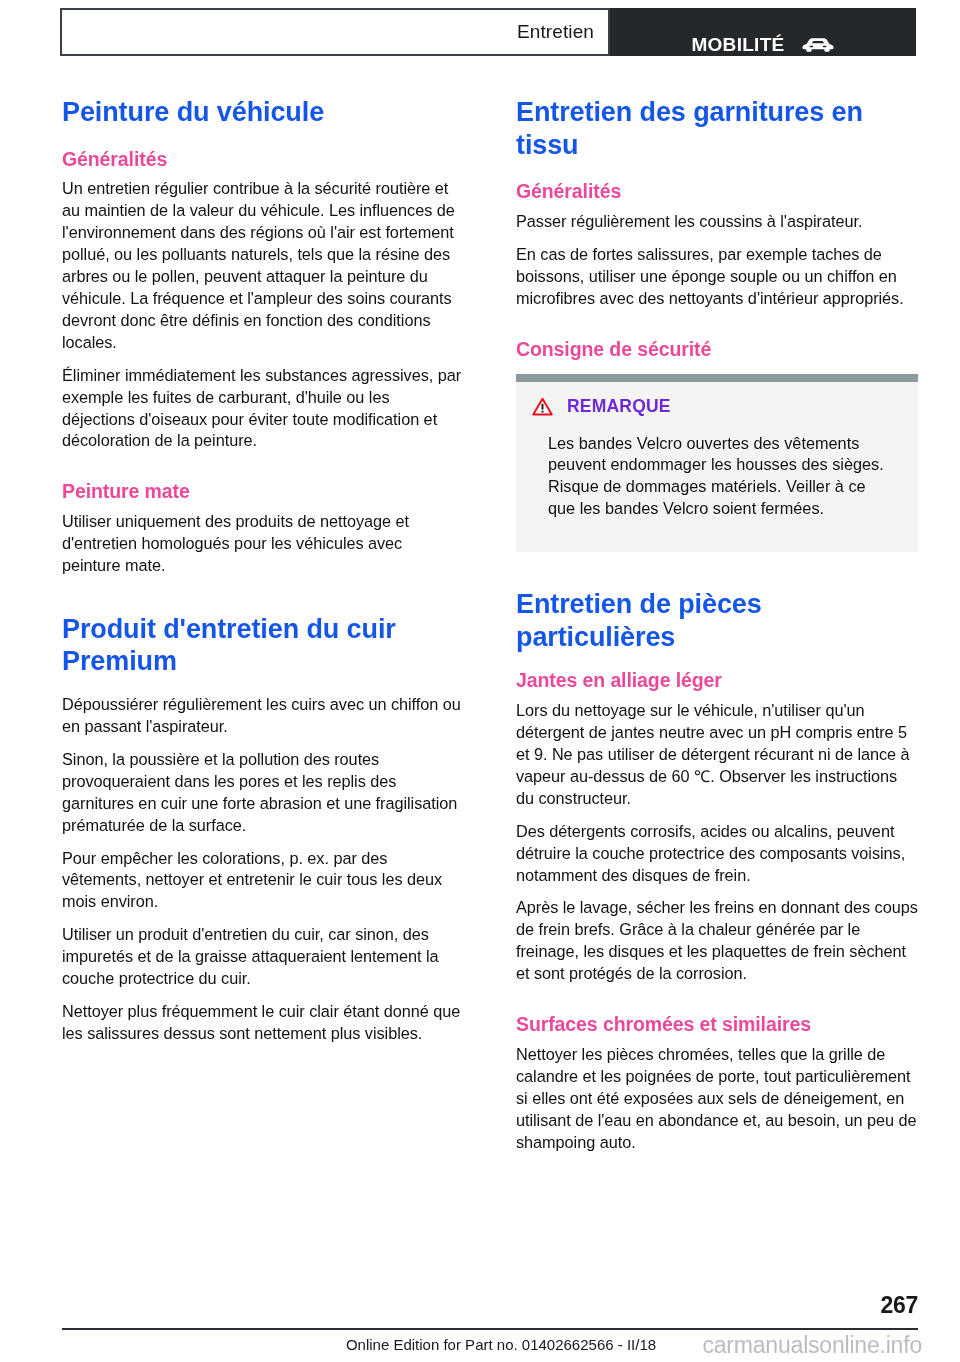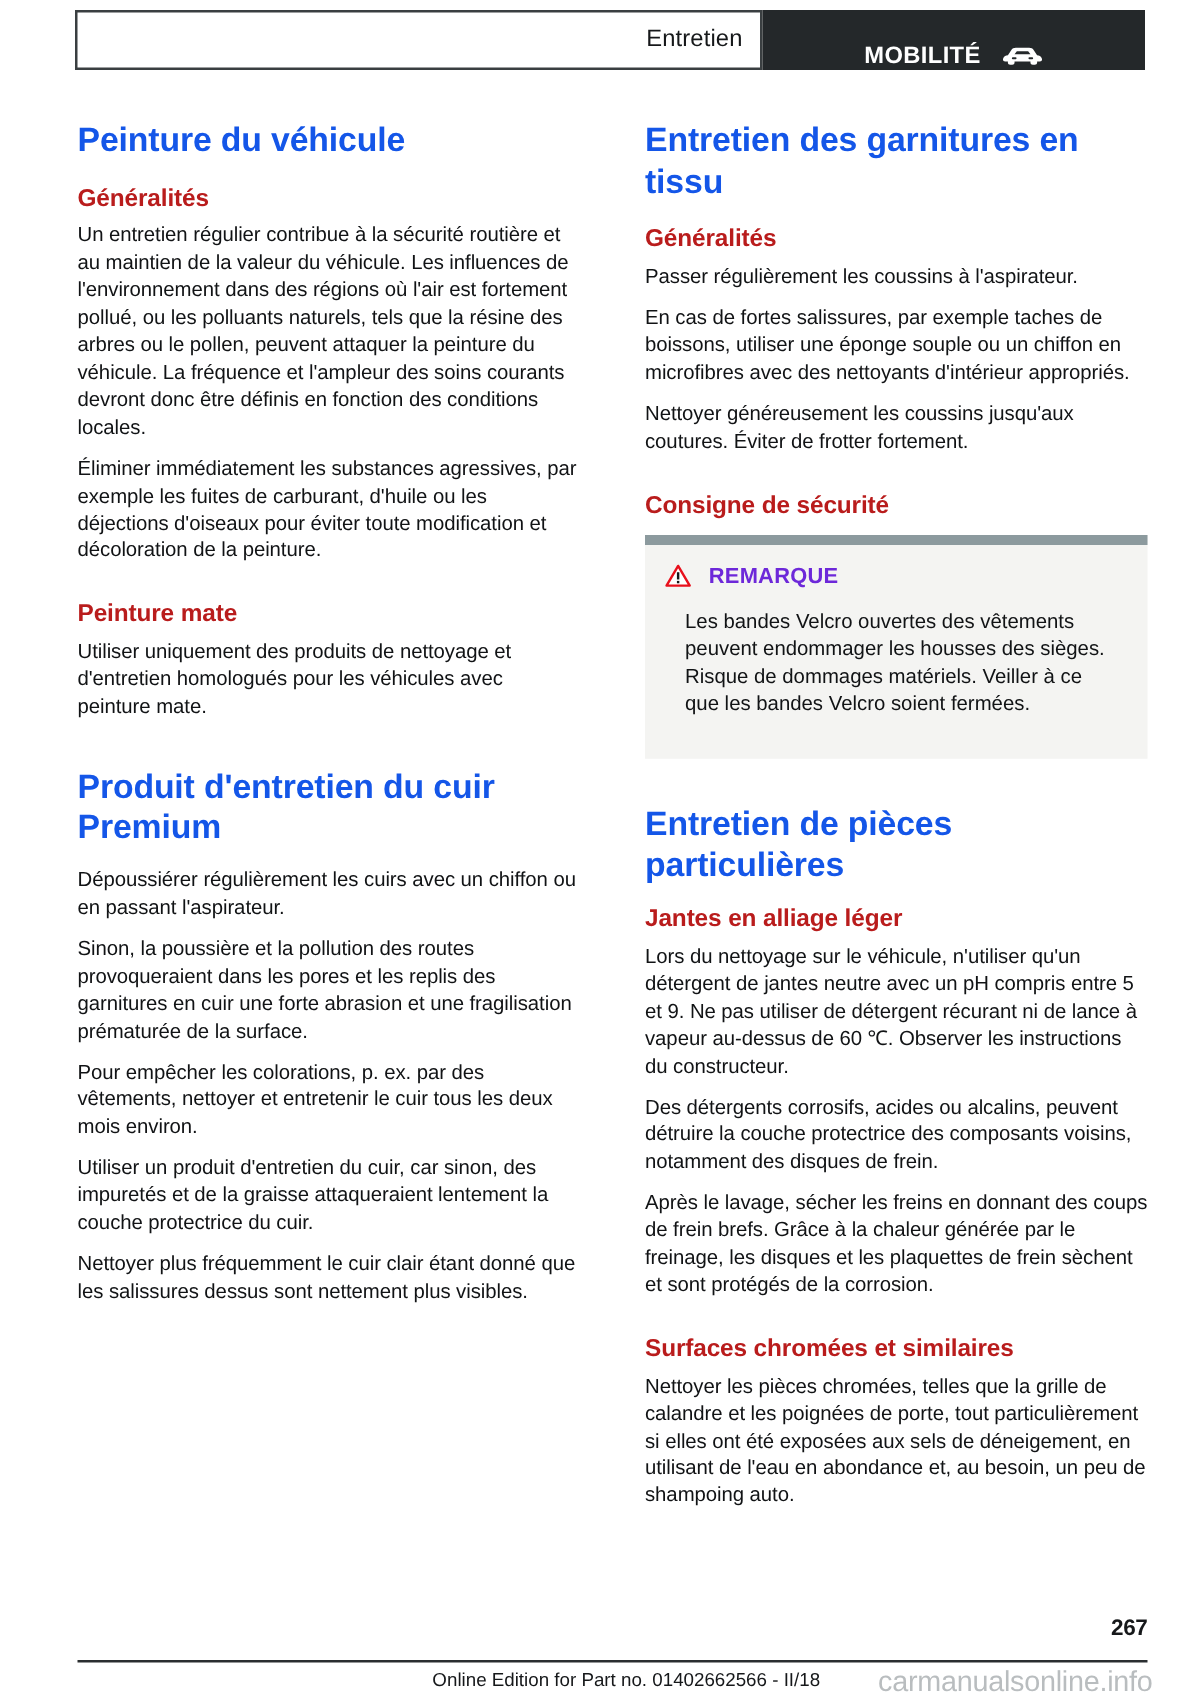--- a/index.html
+++ b/index.html
@@ -91,21 +91,21 @@
     margin: 0 0 19px 0;
     line-height: 1.21;
     letter-spacing: -0.1px;
   }
   h1.sect.tight { margin-bottom: 16px; }
   h1.sect.spaced-top { margin-top: 36px; }
 
   h2.sub {
     font-size: 19.5px;
     font-weight: bold;
-    color: #b91c1c;
+    color: #ec4899;
     margin: 0 0 7px 0;
     line-height: 1.22;
     letter-spacing: -0.1px;
   }
   h2.sub.spaced-top { margin-top: 28px; }
 
   p.body {
     font-size: 16.3px;
     line-height: 1.345;
     margin: 0 0 11px 0;
@@ -159,21 +159,21 @@
   .footer {
     position: absolute;
     left: 62px;
     top: 1294px;
     width: 856px;
   }
   .page-number {
     position: absolute;
     right: 0;
     top: -2px;
-    font-size: 18px;
+    font-size: 23px;
     font-weight: bold;
     color: #16181a;
     letter-spacing: -0.3px;
   }
   .footer-rule {
     position: absolute;
     left: 0;
     top: 34px;
     width: 856px;
     height: 2px;
@@ -241,21 +241,20 @@
       <p class="body">Nettoyer plus fréquemment le cuir clair étant donné que les salissures dessus sont nettement plus visibles.</p>
     </div>
 
     <div class="col">
 
       <h1 class="sect">Entretien des garnitures en tissu</h1>
 
       <h2 class="sub">Généralités</h2>
       <p class="body">Passer régulièrement les coussins à l'aspirateur.</p>
       <p class="body">En cas de fortes salissures, par exemple taches de boissons, utiliser une éponge souple ou un chiffon en microfibres avec des nettoyants d'intérieur appropriés.</p>
-      <p class="body">Nettoyer généreusement les coussins jusqu'aux coutures. Éviter de frotter fortement.</p>
 
       <h2 class="sub spaced-top">Consigne de sécurité</h2>
 
       <div class="notebox">
         <div class="notebox-bar"></div>
         <div class="notebox-inner">
           <div class="notebox-head">
             <span class="warn-icon">
               <svg viewBox="0 0 24 21" width="21" height="19" aria-hidden="true">
                 <path d="M12 1.6 L22.6 19.6 L1.4 19.6 Z" fill="#ffffff" stroke="#e8101c" stroke-width="2.2" stroke-linejoin="round"></path>

